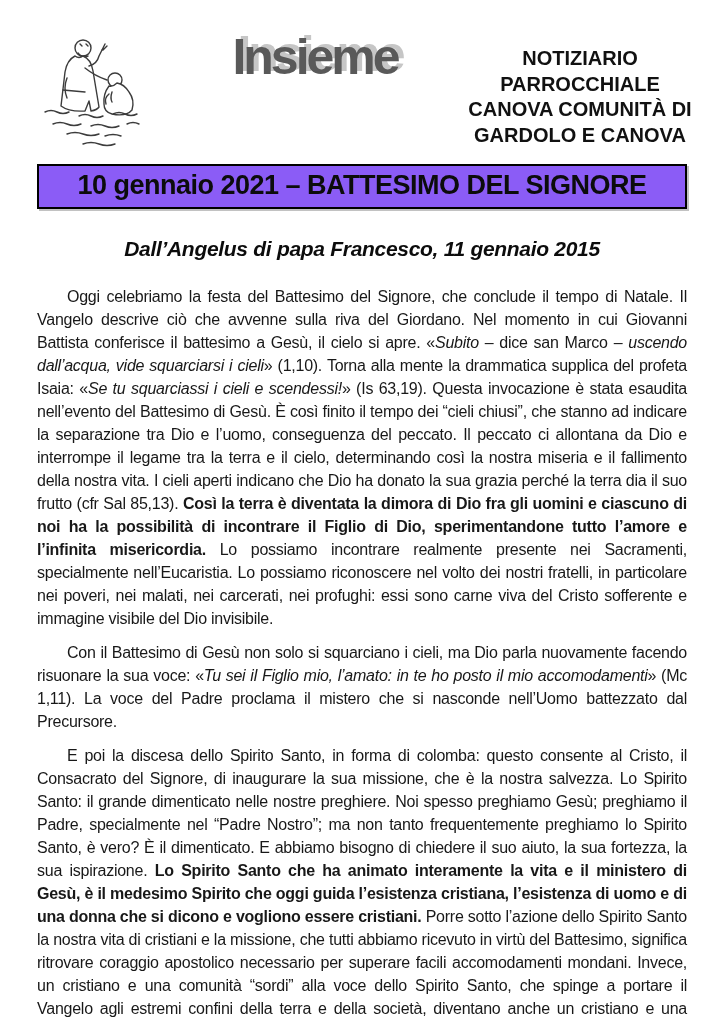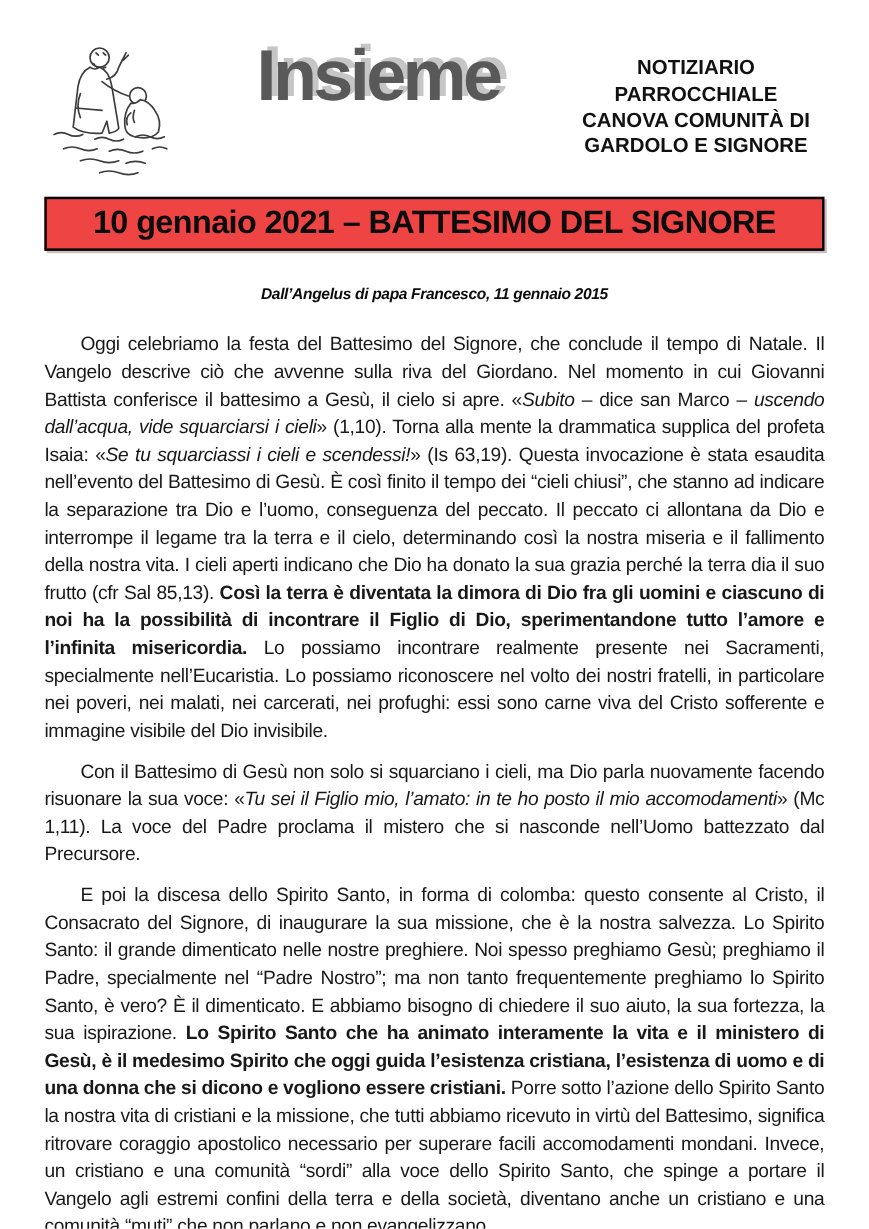--- a/index.html
+++ b/index.html
@@ -18,53 +18,53 @@
   }
   
   .header { position: relative; height: 122px; margin-top: 32px; }
   .illu {
     position: absolute; left: 2px; top: 0px;
     width: 122px; height: 122px;
   }
   .logo {
     position: absolute; left: 102px; top: -4px; width: 352px;
     text-align: center;
-    font-size: 60px; font-weight: bold; letter-spacing: -3px;
+    font-size: 50px; font-weight: bold; letter-spacing: -3px;
     color: #595959;
     text-shadow: 5px -3px 0 #c6c6c6;
     white-space: nowrap;
   }
   .tagline {
     position: absolute; right: -8px; top: 14px; width: 230px;
     text-align: center;
     font-weight: bold;
-    font-size: 17px;
+    font-size: 20px;
     line-height: 1.28;
     color: #111;
   }
   
   .title-box {
     margin-top: 10px;
     border: 2px solid #000;
     box-shadow: 2px 2px 0 #c2c2c2;
     text-align: center;
     font-weight: bold;
     font-size: 27px;
     letter-spacing: -0.5px;
     padding: 4px 0 6px 0;
     color: #0c0c0c;
-    background: #ef4444;
+    background: #8b5cf6;
   }
   
   .subtitle {
     margin-top: 28px;
     text-align: center;
     font-weight: bold;
     font-style: italic;
-    font-size: 13px;
+    font-size: 21px;
     letter-spacing: -0.3px;
     color: #0c0c0c;
   }
   
   .article { margin-top: 24px; }
   .article p {
     margin: 0 0 11px 0;
     text-indent: 30px;
     text-align: justify;
     font-size: 16px;
@@ -112,21 +112,21 @@
         <path class="ln" d="M66 104 q8 -3 16 0"></path>
         <path class="ln" d="M44 112 q8 -3 16 0 q8 3 16 0"></path>
       </svg>
     </div>
 
     <div class="logo">Insieme</div>
 
     <div class="tagline">
       <div>NOTIZIARIO PARROCCHIALE</div>
       <div>CANOVA COMUNITÀ DI</div>
-      <div>GARDOLO E SIGNORE</div>
+      <div>GARDOLO E CANOVA</div>
     </div>
   </div>
 
   <div class="title-box">10 gennaio 2021 – BATTESIMO DEL SIGNORE</div>
 
   <div class="subtitle">Dall’Angelus di papa Francesco, 11 gennaio 2015</div>
 
   <div class="article">
     <p><span class="run-normal">Oggi celebriamo la festa del Battesimo del Signore, che conclude il tempo di Natale. Il Vangelo descrive ciò che avvenne sulla riva del Giordano. Nel momento in cui Giovanni Battista conferisce il battesimo a Gesù, il cielo si apre. «</span><span class="run-italic">Subito</span><span class="run-normal"> – dice san Marco – </span><span class="run-italic">uscendo dall’acqua, vide squarciarsi i cieli</span><span class="run-normal">» (1,10). Torna alla mente la drammatica supplica del profeta Isaia: «</span><span class="run-italic">Se tu squarciassi i cieli e scendessi!</span><span class="run-normal">» (Is 63,19). Questa invocazione è stata esaudita nell’evento del Battesimo di Gesù. È così finito il tempo dei “cieli chiusi”, che stanno ad indicare la separazione tra Dio e l’uomo, conseguenza del peccato. Il peccato ci allontana da Dio e interrompe il legame tra la terra e il cielo, determinando così la nostra miseria e il fallimento della nostra vita. I cieli aperti indicano che Dio ha donato la sua grazia perché la terra dia il suo frutto (cfr Sal 85,13). </span><span class="run-bold">Così la terra è diventata la dimora di Dio fra gli uomini e ciascuno di noi ha la possibilità di incontrare il Figlio di Dio, sperimentandone tutto l’amore e l’infinita misericordia.</span><span class="run-normal"> Lo possiamo incontrare realmente presente nei Sacramenti, specialmente nell’Eucaristia. Lo possiamo riconoscere nel volto dei nostri fratelli, in particolare nei poveri, nei malati, nei carcerati, nei profughi: essi sono carne viva del Cristo sofferente e immagine visibile del Dio invisibile.</span></p>
     <p><span class="run-normal">Con il Battesimo di Gesù non solo si squarciano i cieli, ma Dio parla nuovamente facendo risuonare la sua voce: «</span><span class="run-italic">Tu sei il Figlio mio, l’amato: in te ho posto il mio accomodamenti</span><span class="run-normal">» (Mc 1,11). La voce del Padre proclama il mistero che si nasconde nell’Uomo battezzato dal Precursore.</span></p>

